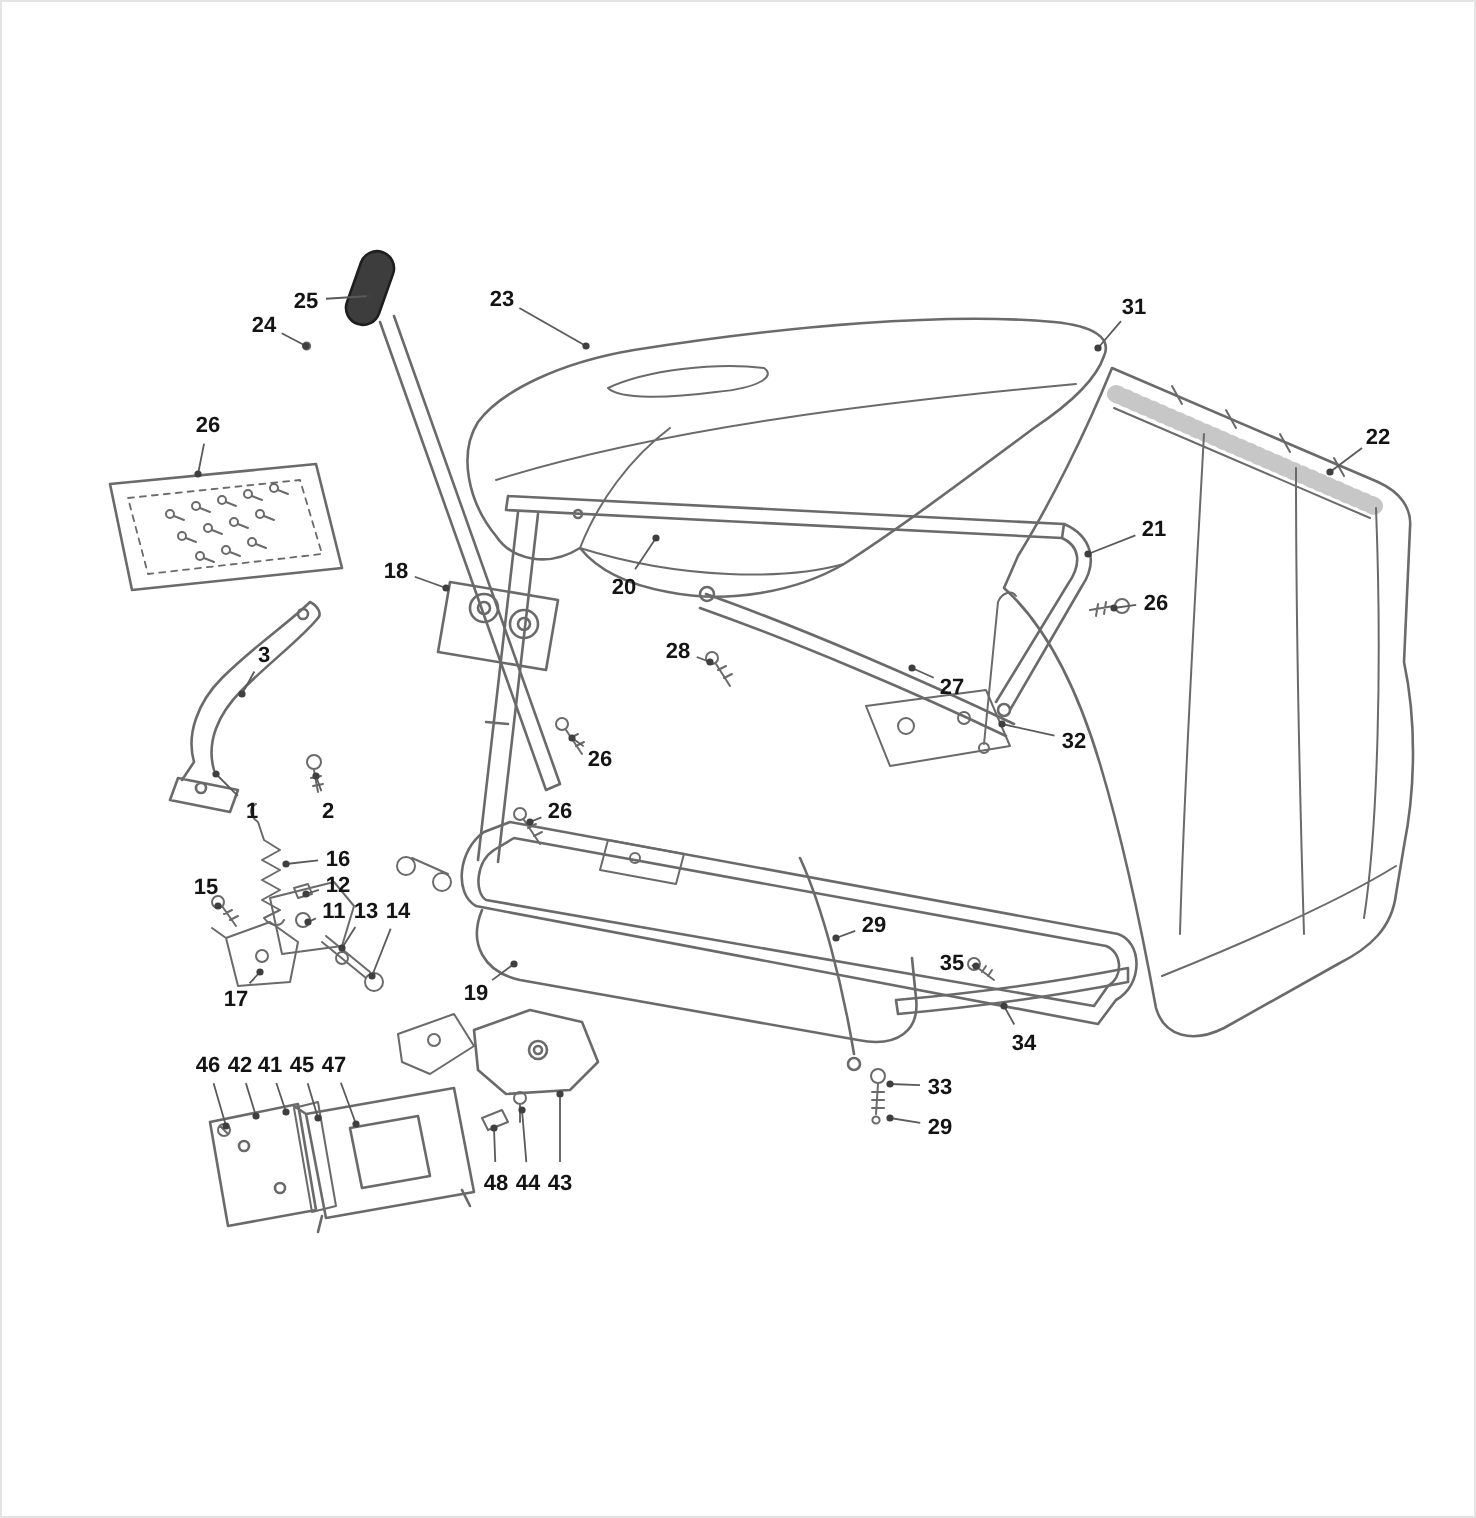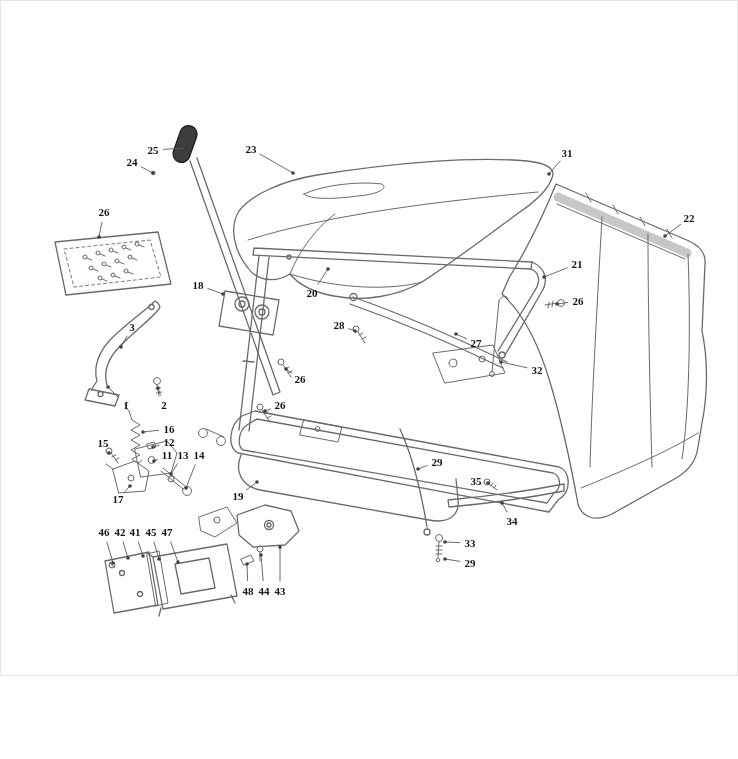--- a/index.html
+++ b/index.html
@@ -1,23 +1,23 @@
 <!DOCTYPE html>
 <html style="--bg: #ffffff; --line: #6a6a6a; --label: #141414; --leader: #5a5a5a; --grip: #3d3d3d; --border: #e4e4e4;"><head>
 <meta charset="utf-8">
 <style>
   :root{
     --bg:#ffffff; --line:#6a6a6a; --label:#141414; --leader:#5a5a5a;
     --grip:#3d3d3d; --border:#e4e4e4;
   }
   html,body{margin:0;padding:0;background:#fff;}
   .page{
-    width:738px;height:676px;position:relative;box-sizing:border-box;
+    width:738px;height:759px;position:relative;box-sizing:border-box;
     background:var(--bg);border:1px solid var(--border);
-    font-family:Liberation Serif, serif;overflow:hidden;
+    font-family:Liberation Sans, sans-serif;overflow:hidden;
   }
   svg{position:absolute;inset:0;display:block;}
   .art{color:var(--line);}
   .art path,.art rect{stroke:currentColor;fill:none;stroke-width:1.3;stroke-linecap:round;stroke-linejoin:round;}
   .art .solid{fill:#ffffff;}
   .art .thin{stroke-width:1;}
   .art .dotband{stroke:#8f8f8f;stroke-width:9;stroke-dasharray:1.6 3.2;opacity:.5;}
   .art .dashed{stroke-dasharray:3 3;stroke-width:.9;}
   .art .grip{fill:var(--grip);stroke:#1e1e1e;}
   .lbl{fill:var(--label);font-size:11px;font-weight:bold;}

